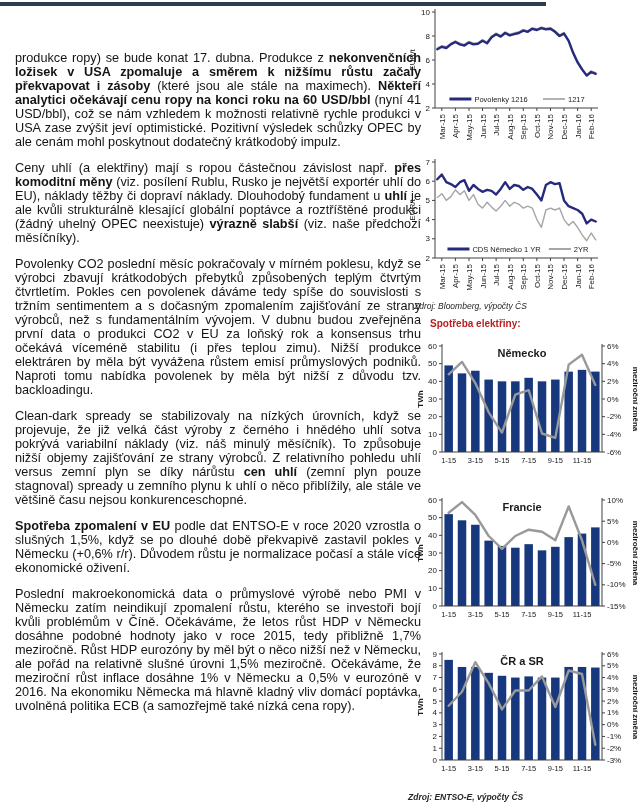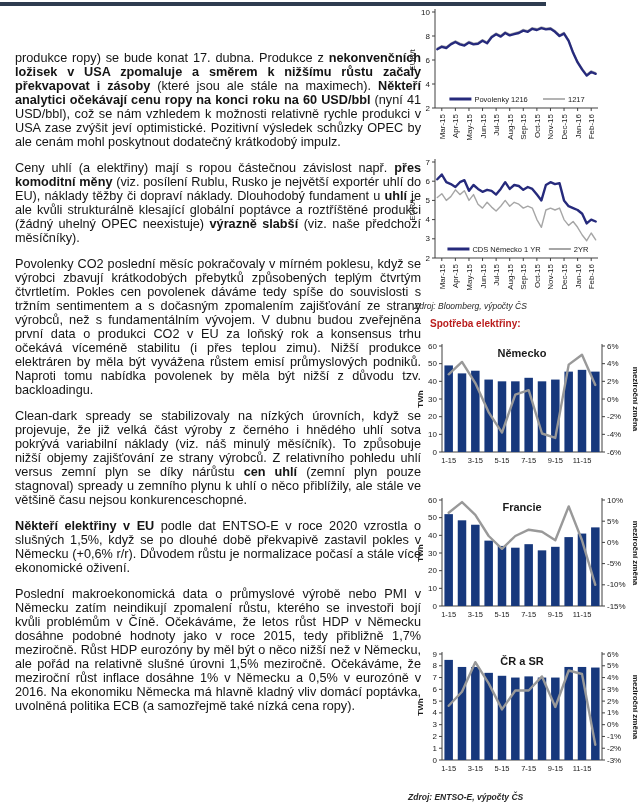--- a/index.html
+++ b/index.html
@@ -25,21 +25,21 @@
 <body>
 
 <div class="page">
   <div class="topbar" style="background: rgb(46, 60, 80);"></div>
 
   <div class="text-col" id="article">
       <p><span>produkce ropy) se bude konat 17. dubna. Produkce z </span><b>nekonvenčních ložisek v USA zpomaluje a směrem k nižšímu růstu začaly překvapovat i zásoby</b><span> (které jsou ale stále na maximech). </span><b>Někteří analytici očekávají cenu ropy na konci roku na 60 USD/bbl</b><span> (nyní 41 USD/bbl), což se nám vzhledem k možnosti relativně rychle produkci v USA zase zvýšit jeví optimistické. Pozitivní výsledek schůzky OPEC by ale cenám mohl poskytnout dodatečný krátkodobý impulz.</span></p>
       <p><span>Ceny uhlí (a elektřiny) mají s ropou částečnou závislost např. </span><b>přes komoditní měny</b><span> (viz. posílení Rublu, Rusko je největší exportér uhlí do EU), náklady těžby či dopraví náklady. Dlouhodobý fundament u </span><b>uhlí</b><span> je ale kvůli strukturálně klesající globální poptávce a roztříštěné produkci (žádný uhelný OPEC neexistuje) </span><b>výrazně slabší</b><span> (viz. naše předchozí měsíčníky).</span></p>
       <p><span>Povolenky CO2 poslední měsíc pokračovaly v mírném poklesu, když se výrobci zbavují krátkodobých přebytků způsobených teplým čtvrtým čtvrtletím. Pokles cen povolenek dáváme tedy spíše do souvislosti s tržním sentimentem a s dočasným zpomalením zajišťování ze strany výrobců, než s fundamentálním vývojem. V dubnu budou zveřejněna první data o produkci CO2 v EU za loňský rok a konsensus trhu očekává víceméně stabilitu (i přes teplou zimu). Nižší produkce elektráren by měla být vyvážena růstem emisí průmyslových podniků. Naproti tomu nabídka povolenek by měla být nižší z důvodu tzv. backloadingu.</span></p>
       <p><span>Clean-dark spready se stabilizovaly na nízkých úrovních, když se projevuje, že již velká část výroby z černého i hnědého uhlí sotva pokrývá variabilní náklady (viz. náš minulý měsíčník). To způsobuje nižší objemy zajišťování ze strany výrobců. Z relativního pohledu uhlí versus zemní plyn se díky nárůstu </span><b>cen uhlí</b><span> (zemní plyn pouze stagnoval) spready u zemního plynu k uhlí o něco přiblížily, ale stále ve většině času nejsou konkurenceschopné.</span></p>
-      <p><b>Někteří elektřiny v EU</b><span> podle dat ENTSO-E v roce 2020 vzrostla o slušných 1,5%, když se po dlouhé době překvapivě zastavil pokles v Německu (+0,6% r/r). Důvodem růstu je normalizace počasí a stále více ekonomické oživení.</span></p>
+      <p><b>Spotřeba zpomalení v EU</b><span> podle dat ENTSO-E v roce 2020 vzrostla o slušných 1,5%, když se po dlouhé době překvapivě zastavil pokles v Německu (+0,6% r/r). Důvodem růstu je normalizace počasí a stále více ekonomické oživení.</span></p>
       <p><span>Poslední makroekonomická data o průmyslové výrobě nebo PMI v Německu zatím neindikují zpomalení růstu, kterého se investoři bojí kvůli problémům v Číně. Očekáváme, že letos růst HDP v Německu dosáhne podobné hodnoty jako v roce 2015, tedy přibližně 1,7% meziročně. Růst HDP eurozóny by měl být o něco nižší než v Německu, ale pořád na relativně slušné úrovni 1,5% meziročně. Očekáváme, že meziroční růst inflace dosáhne 1% v Německu a 0,5% v eurozóně v 2016. Na ekonomiku Německa má hlavně kladný vliv domácí poptávka, uvolněná politika ECB (a samozřejmě také nízká cena ropy).</span></p>
     </div>
 
   <div class="right-col">
     <div class="chart" id="chart-0"><svg width="214" height="148" viewBox="0 0 214 148">
           <line x1="27" y1="3" x2="27" y2="102" stroke="#404040" stroke-width="1"></line>
           <line x1="24" y1="102" x2="27" y2="102" stroke="#404040" stroke-width="1"></line>
           <text x="22" y="104.5" fill="#1a1a1a" font-size="8px" text-anchor="end">2</text>
           <line x1="24" y1="78" x2="27" y2="78" stroke="#404040" stroke-width="1"></line>
           <text x="22" y="80.5" fill="#1a1a1a" font-size="8px" text-anchor="end">4</text>

